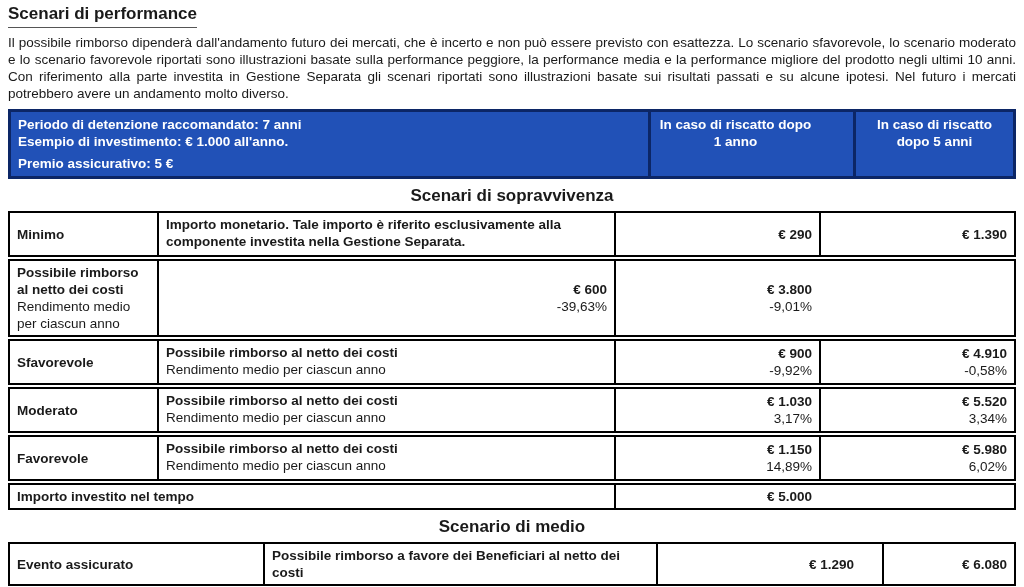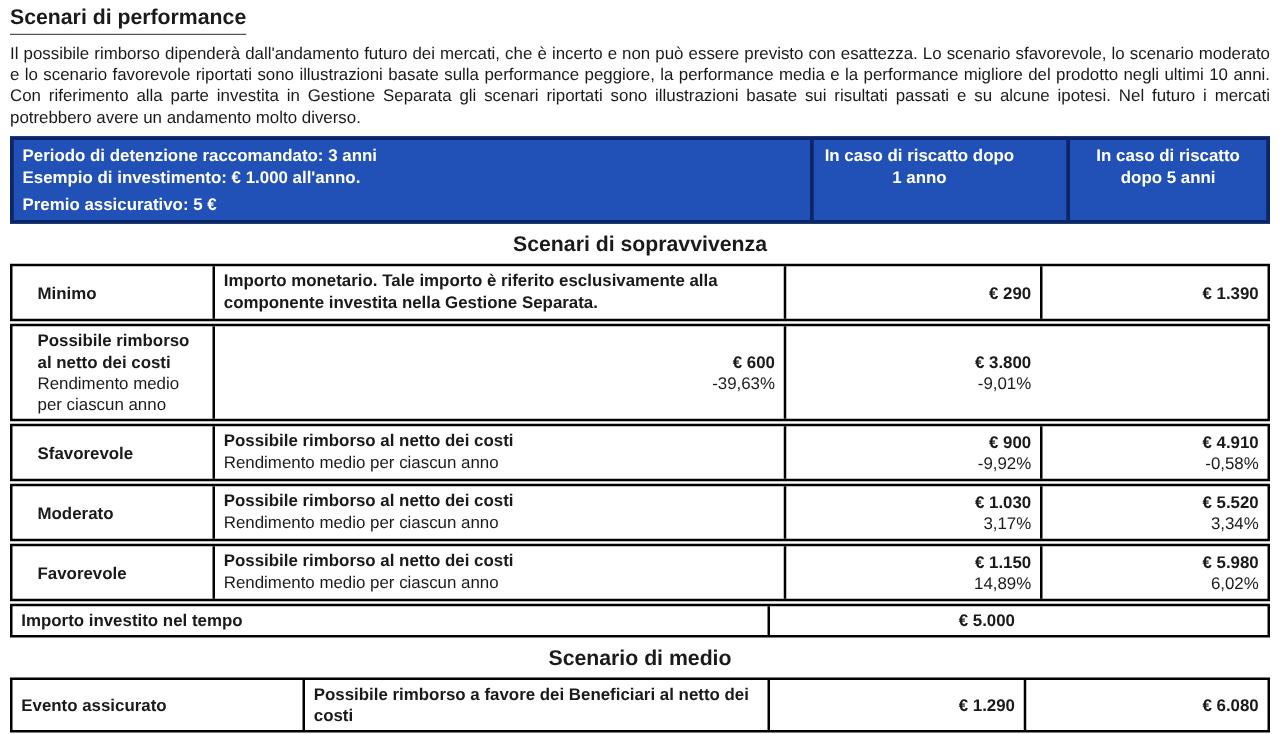--- a/index.html
+++ b/index.html
@@ -25,49 +25,49 @@
   .blue-line-premio{margin-top:5px;}
 
   .section-title{text-align:center;font-size:17px;font-weight:bold;margin:7px 0 5px 0;}
 
   
   .trow{
     display:grid;width:1008px;box-sizing:border-box;
     border:2px solid #000;margin-bottom:2px;font-size:13.5px;line-height:17px;
     background:#fff;
   }
-  .surv-grid{grid-template-columns:147px 457px 205px 1fr;padding-left:13px;}
+  .surv-grid{grid-template-columns:147px 457px 205px 1fr;}
   .death-grid{grid-template-columns:232px 372px 205px 1fr;}
   .total-grid{grid-template-columns:604px 205px 1fr;}
   .cell{padding:3px 7px;box-sizing:border-box;}
   .cell + .cell{border-left:2px solid #000;}
   .label-cell{font-weight:bold;display:flex;align-items:center;}
   .desc-main{font-weight:bold;}
   .desc-sub{font-weight:normal;}
   .val-cell{display:flex;flex-direction:column;justify-content:center;align-items:flex-end;}
   .val{font-weight:bold;}
   .pct{font-weight:normal;text-align:right;}
   .row-lg{min-height:46px;}
-  .row-md{min-height:30px;}
+  .row-md{min-height:30px;gap:21px;}
   .row-sm{min-height:25px;}
 
   .footer-note{font-size:13.5px;line-height:17px;margin-top:3px;text-align:justify;}
 </style>
 </head>
 <body>
 
 <div class="page">
 
   <h1 class="doc-title"><span>Scenari di performance</span></h1>
 
   <p class="intro">Il possibile rimborso dipenderà dall'andamento futuro dei mercati, che è incerto e non può essere previsto con esattezza. Lo scenario sfavorevole, lo scenario moderato e lo scenario favorevole riportati sono illustrazioni basate sulla performance peggiore, la performance media e la performance migliore del prodotto negli ultimi 10 anni. Con riferimento alla parte investita in Gestione Separata gli scenari riportati sono illustrazioni basate sui risultati passati e su alcune ipotesi. Nel futuro i mercati potrebbero avere un andamento molto diverso.</p>
 
   <div class="blue-table">
     <div class="blue-cell">
-      <div>Periodo di detenzione raccomandato: 3 anni</div>
+      <div>Periodo di detenzione raccomandato: 7 anni</div>
       <div>Esempio di investimento: € 1.000 all'anno.</div>
       <div class="blue-line-premio">Premio assicurativo: 5 €</div>
     </div>
     <div class="blue-cell right">In caso di riscatto dopo 1 anno</div>
     <div class="blue-cell right">In caso di riscatto dopo 5 anni</div>
   </div>
 
   <h2 class="section-title">Scenari di sopravvivenza</h2>
 
   <div id="surv-rows">

